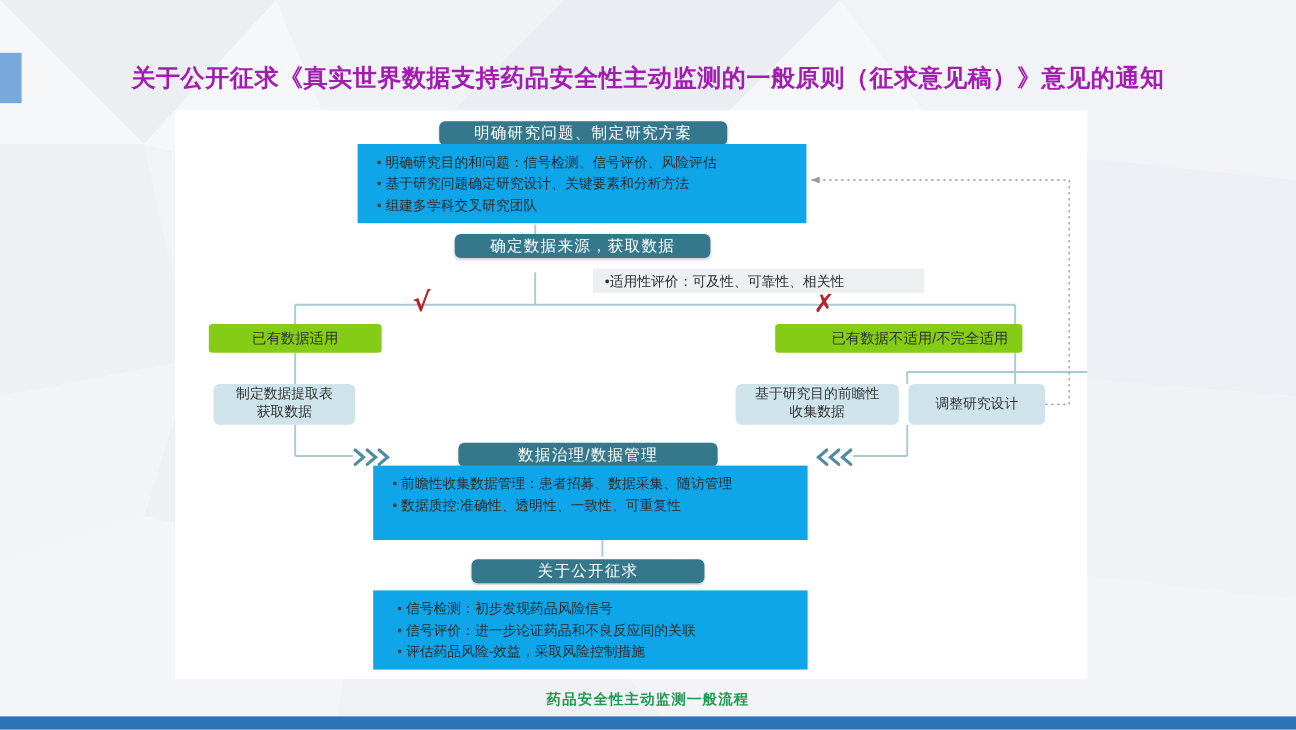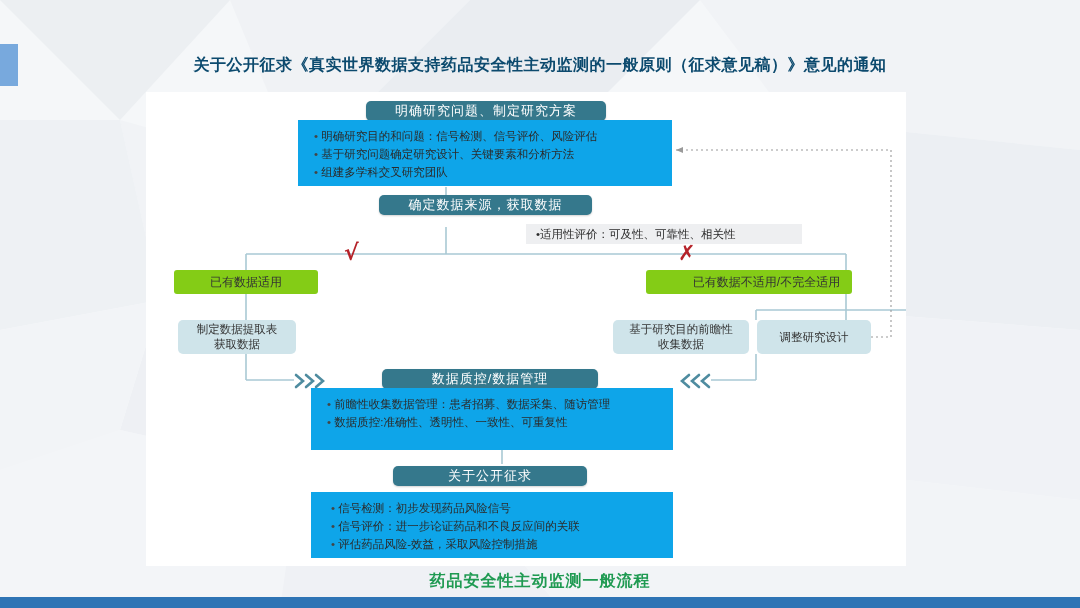--- a/index.html
+++ b/index.html
@@ -12,58 +12,58 @@
   #bg{position:absolute;inset:0;z-index:0;}
   
   .accent-block{
     position:absolute;left:0;top:44px;width:18px;height:42px;
     background:#78a9dd;z-index:3;
   }
   
   .title{
     position:absolute;left:0;right:0;top:44px;height:42px;z-index:4;
     display:flex;align-items:center;justify-content:center;
-    color:#0c4a6e;font-size:16px;font-weight:bold;letter-spacing:.5px;
+    color:#a21caf;font-size:20px;font-weight:bold;letter-spacing:.5px;
     white-space:nowrap;
   }
   
   .card{
     position:absolute;left:146px;top:92px;width:760px;height:474px;
     background:#ffffff;z-index:2;
   }
   
   .bottom-bar{
     position:absolute;left:0;right:0;bottom:0;height:11px;
     background:#2e74b5;z-index:6;
   }
   
   .caption{
     position:absolute;left:0;right:0;bottom:16px;z-index:5;
-    text-align:center;color:#1f9a52;font-size:16px;font-weight:bold;
+    text-align:center;color:#1f9a52;font-size:12px;font-weight:bold;
     letter-spacing:1px;
   }
   
   #flow{position:absolute;left:146px;top:92px;width:760px;height:474px;z-index:3;}
   
   .node{position:absolute;z-index:4;box-sizing:border-box;}
   .hdr{
     background:#35788c;color:#ffffff;font-weight:normal;border-radius:5px;
     display:flex;align-items:center;justify-content:center;
     font-size:13px;letter-spacing:1px;
     box-shadow:0 1px 2px rgba(0,0,0,.18);
   }
   .bullets{
     background:#0ea5e9;color:#2b2b2b;font-size:11.5px;line-height:18px;
     padding:7px 14px 8px 16px;
   }
   .bullets div{white-space:nowrap;}
   .bullets .b::before{content:"• ";color:#444;}
   .note{
     background:#eeeff1;color:#2b2b2b;font-size:11.5px;
-    display:flex;align-items:center;padding:3px 10px;white-space:nowrap;margin-left:32px;
+    display:flex;align-items:center;padding:3px 10px;white-space:nowrap;
   }
   .pink{
     background:#84cc16;color:#333;font-size:12px;border-radius:3px;
     display:flex;align-items:center;justify-content:center;white-space:nowrap;
   }
   .blue{
     background:#cfe4ea;color:#333;font-size:11.5px;border-radius:5px;
     display:flex;align-items:center;justify-content:center;text-align:center;
     line-height:15px;white-space:pre-line;
   }
@@ -161,21 +161,21 @@
 
 <div class="node pink" style="left:174px;top:270px;width:144px;height:24px;">已有数据适用</div>
 <div class="node pink" style="left:646px;top:270px;width:206px;height:24px;padding-left:35px;">已有数据不适用/不完全适用</div>
 
 <div class="node blue" style="left:178px;top:320px;width:118px;height:34px;">制定数据提取表
 获取数据</div>
 <div class="node blue" style="left:613px;top:320px;width:136px;height:34px;">基于研究目的前瞻性
 收集数据</div>
 <div class="node blue" style="left:757px;top:320px;width:114px;height:34px;">调整研究设计</div>
 
-<div class="node hdr" style="left:382px;top:369px;width:216px;height:20px;">数据质控/数据管理</div>
+<div class="node hdr" style="left:382px;top:369px;width:216px;height:20px;">数据治理/数据管理</div>
 <div class="node bullets" style="left:311px;top:388px;width:362px;height:62px;">
   <div class="b">前瞻性收集数据管理：患者招募、数据采集、随访管理</div>
   <div class="b">数据质控:准确性、透明性、一致性、可重复性</div>
 </div>
 
 <div class="node hdr" style="left:393px;top:466px;width:194px;height:20px;">关于公开征求</div>
 <div class="node bullets" style="left:311px;top:492px;width:362px;height:66px;padding-left:20px;">
   <div class="b">信号检测：初步发现药品风险信号</div>
   <div class="b">信号评价：进一步论证药品和不良反应间的关联</div>
   <div class="b">评估药品风险-效益，采取风险控制措施</div>

